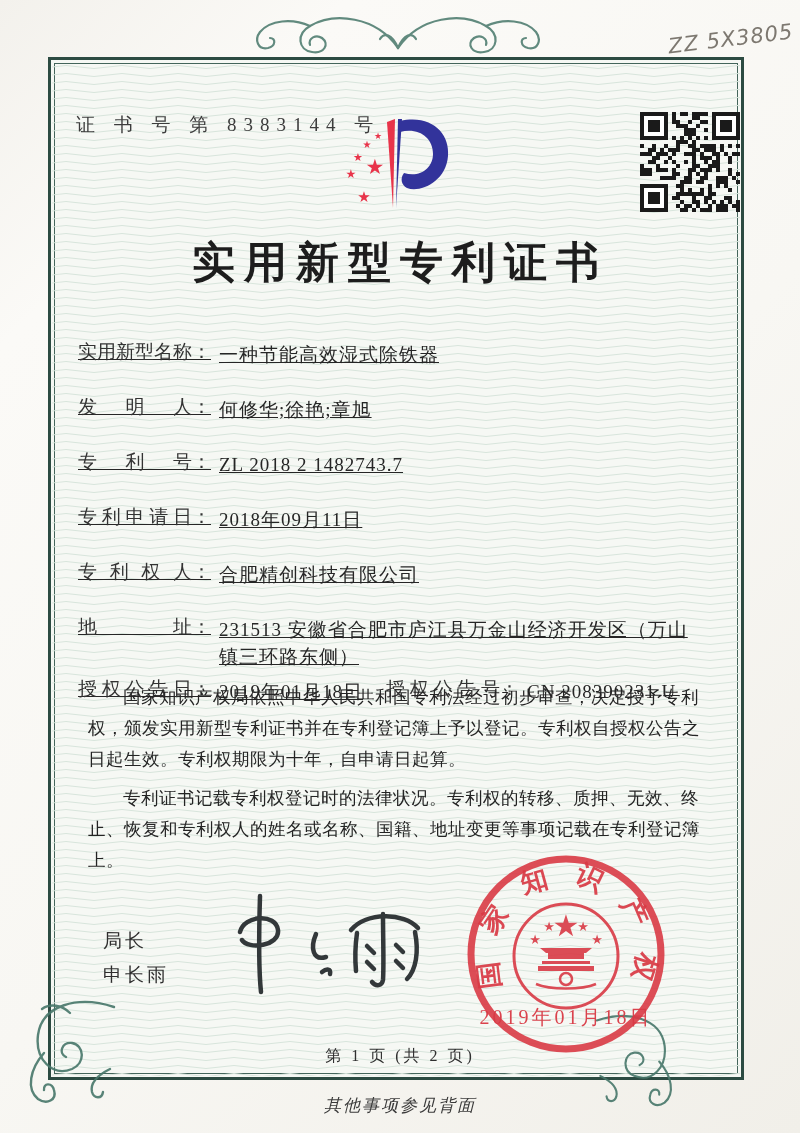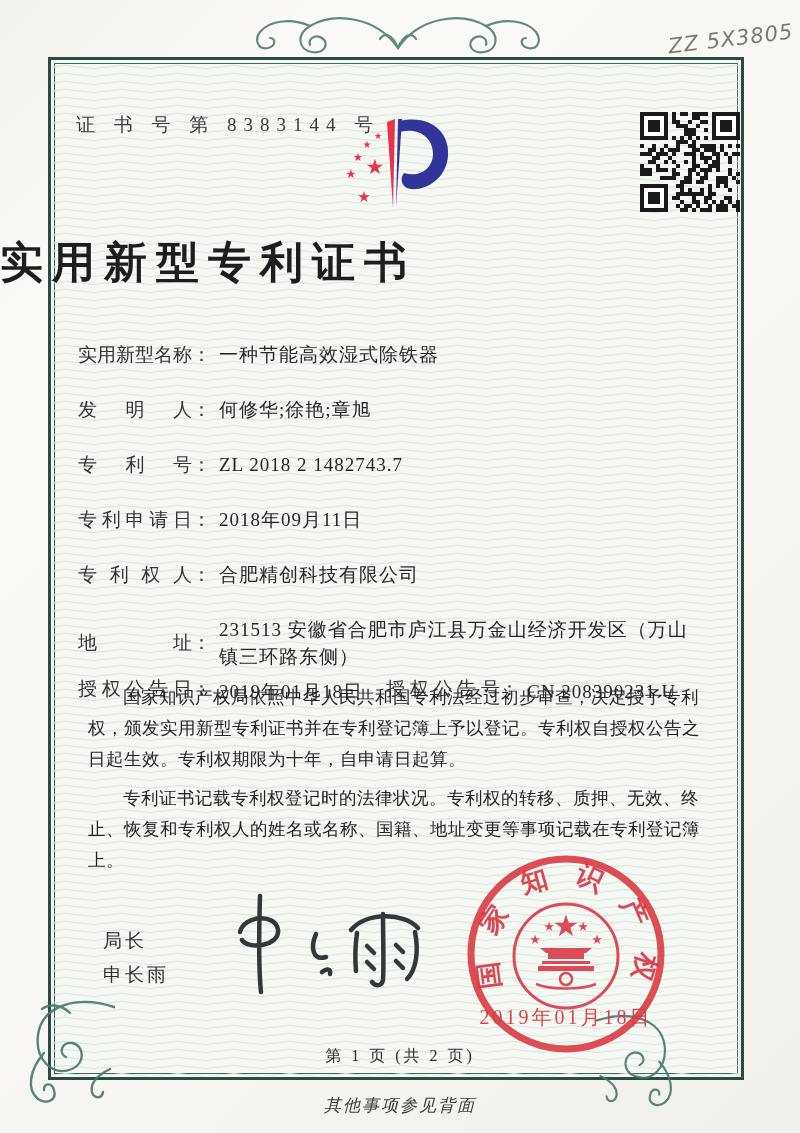--- a/index.html
+++ b/index.html
@@ -34,27 +34,27 @@
 
   
   .cert-no{
     position:absolute;left:76px;top:112px;font-size:19px;color:#3c3c3c;
     letter-spacing:7px;z-index:2;
   }
   .logo{position:absolute;left:330px;top:108px;z-index:2;}
   .qr{position:absolute;left:640px;top:112px;width:100px;height:100px;z-index:2;}
 
   .title{
-    position:absolute;left:0;top:234px;width:100%;text-align:left;
+    position:absolute;left:0;top:234px;width:100%;text-align:center;
     font-size:43px;font-weight:700;letter-spacing:9px;color:#1d1d1d;z-index:2;
   }
 
   
   .fields{position:absolute;left:78px;top:341px;width:648px;z-index:2;font-size:19px;color:#262626;}
-  .frow{display:flex;align-items:center;margin-bottom:28px;line-height:22px;position:relative;}
+  .frow{display:flex;align-items:flex-start;margin-bottom:28px;line-height:22px;position:relative;text-decoration:underline;}
   .flabel{
     display:inline-block;width:114px;flex:0 0 114px;
     text-align:justify;text-align-last:justify;color:#333;
   }
   .fcolon{flex:0 0 auto;margin-right:8px;color:#333;}
   .fvalue{flex:1 1 auto;letter-spacing:1px;line-height:27px;max-width:470px;}
   .grant-row{position:relative;margin-bottom:12px;}
   .grant-pair{display:flex;}
   .grant-pair.second{position:absolute;left:308px;top:0;}
   .grant-pair .flabel{width:95px;flex:0 0 95px;}

